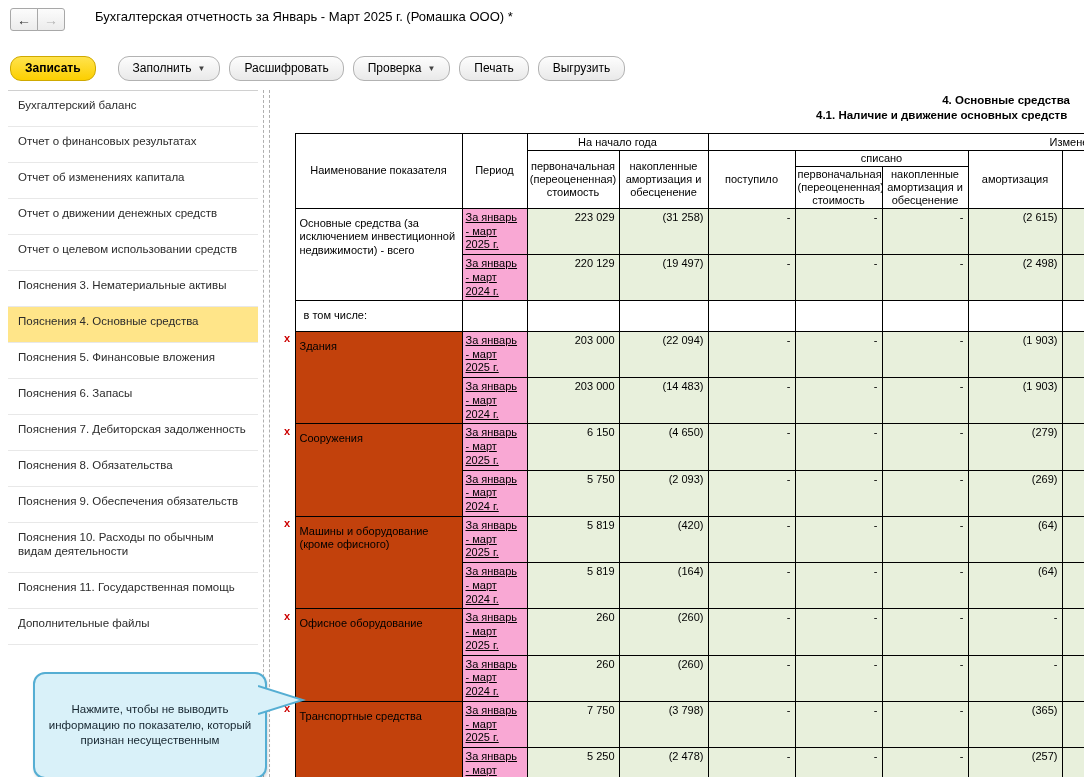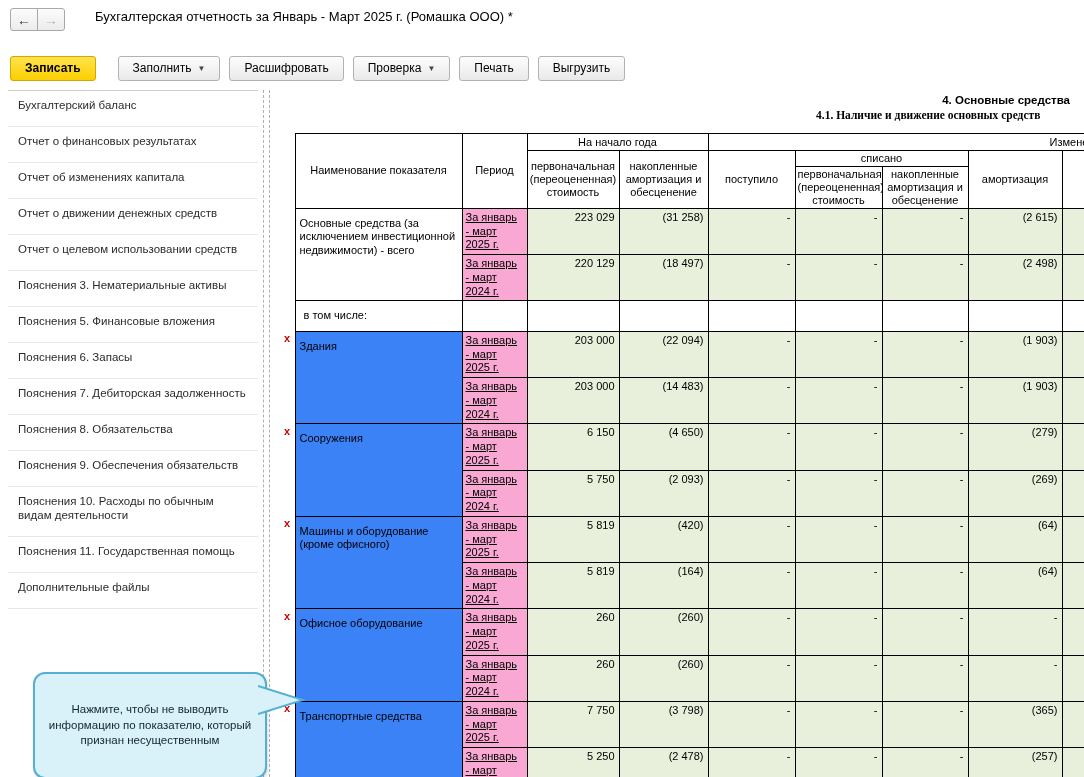--- a/index.html
+++ b/index.html
@@ -15,21 +15,21 @@
     width:28px; height:23px; border:1px solid #a8a8a8; background:linear-gradient(#fcfcfc,#ececec);
     display:flex; align-items:center; justify-content:center; font-size:14px; cursor:pointer;
   }
   .navbtn.back { border-radius:3px 0 0 3px; color:#333; }
   .navbtn.fwd  { border-radius:0 3px 3px 0; color:#b5b5b5; margin-left:-1px; }
   .doc-title { position:absolute; left:95px; top:9px; font-size:13px; color:#000; white-space:nowrap; }
   
   .toolbar { position:absolute; left:10px; top:55px; height:26px; display:flex; align-items:center; }
   .btn {
     height:25px; padding:0 14px; font-family:"Liberation Sans",sans-serif; font-size:12px;
-    border:1px solid #b2b2b2; border-radius:3px; background:linear-gradient(#fdfdfd,#e9e9e9);
+    border:1px solid #b2b2b2; border-radius:11px; background:linear-gradient(#fdfdfd,#e9e9e9);
     margin-right:9px; cursor:pointer; color:#000; display:inline-flex; align-items:center;
   }
   .btn.yellow {
     background:linear-gradient(#ffe34d,#fccf00); border:1px solid #cfa900; font-weight:bold; margin-right:22px;
   }
   .btn .dd { font-size:8px; margin-left:6px; color:#444; }
   
   .sidebar {
     position:absolute; left:8px; top:90px; width:250px; height:687px;
     border-top:1px solid #d0d0d0; background:#fff;
@@ -40,29 +40,29 @@
   }
   .side-item.sel { background:#ffe589; }
   
   .splitter {
     position:absolute; left:263px; top:90px; width:7px; height:687px;
     border-left:1px dashed #b0b0b0; border-right:1px dashed #b0b0b0; cursor:col-resize;
   }
   
   .main { position:absolute; left:276px; top:90px; width:808px; height:687px; overflow:hidden; background:#fff; }
   .sheet-title-1 { position:absolute; right:14px; top:4px; font-size:11.5px; font-weight:bold; white-space:nowrap; }
-  .sheet-title-2 { position:absolute; left:540px; top:19px; font-size:11.5px; font-weight:bold; white-space:nowrap;font-family:Liberation Serif, serif; }
+  .sheet-title-2 { position:absolute; left:540px; top:19px; font-size:11.5px; font-weight:bold; white-space:nowrap; }
   
   table.rep { position:absolute; left:7px; top:43px; border-collapse:collapse; table-layout:fixed; width:1219px; }
   table.rep th, table.rep td { border:1px solid #000; font-size:11px; overflow:hidden; }
   table.rep th { font-weight:normal; text-align:center; vertical-align:middle; padding:1px 2px; background:#fff; line-height:1.18; }
   td.mk, th.mk { border:none !important; background:#fff; vertical-align:top; padding:2px 0 0 1px;
     color:#cc0000; font-weight:bold; font-size:12px; text-align:left; line-height:1; cursor:pointer; }
   td.nm { background:#fff; vertical-align:top; text-align:left; padding:8px 4px; line-height:1.22; }
-  td.nm.yellow { background:#3b82f6;margin-top:8px; }
+  td.nm.yellow { background:#c2410c;margin-top:8px; }
   td.per { background:#f9a8d4; vertical-align:top; text-align:left; padding:2px 3px; line-height:1.25;text-decoration:underline; }
   td.num { background:#e8f0dc; vertical-align:top; text-align:right; padding:2px 4px; }
   td.wcell { background:#fff; }
   td.div-label { padding-left:8px; }
   
   .bubble {
     position:absolute; left:33px; top:672px; width:234px; z-index:60;
     background:#d9f1f9; border:2px solid #55aed3; border-radius:12px;
     padding:28px 10px; font-size:11.5px; line-height:1.35; text-align:center; color:#15242e;
     box-shadow:1px 2px 3px rgba(0,0,0,0.15);
@@ -99,20 +99,21 @@
   <button class="btn">Выгрузить</button>
 </div>
 
 <div class="sidebar">
   <div class="side-item">Бухгалтерский баланс</div>
   <div class="side-item">Отчет о финансовых результатах</div>
   <div class="side-item">Отчет об изменениях капитала</div>
   <div class="side-item">Отчет о движении денежных средств</div>
   <div class="side-item">Отчет о целевом использовании средств</div>
   <div class="side-item">Пояснения 3. Нематериальные активы</div>
+  <div class="side-item sel">Пояснения 4. Основные средства</div>
   <div class="side-item">Пояснения 5. Финансовые вложения</div>
   <div class="side-item">Пояснения 6. Запасы</div>
   <div class="side-item">Пояснения 7. Дебиторская задолженность</div>
   <div class="side-item">Пояснения 8. Обязательства</div>
   <div class="side-item">Пояснения 9. Обеспечения обязательств</div>
   <div class="side-item">Пояснения 10. Расходы по обычным видам деятельности</div>
   <div class="side-item">Пояснения 11. Государственная помощь</div>
   <div class="side-item">Дополнительные файлы</div>
 </div>
 
@@ -165,21 +166,21 @@
           <td class="num">(31 258)</td>
           <td class="num">-</td>
           <td class="num">-</td>
           <td class="num">-</td>
           <td class="num">(2 615)</td>
           <td class="num"></td>
         </tr>
         <tr style="height: 37px;">
           <td class="per">За январь - март 2024 г.</td>
           <td class="num">220 129</td>
-          <td class="num">(18 497)</td>
+          <td class="num">(19 497)</td>
           <td class="num">-</td>
           <td class="num">-</td>
           <td class="num">-</td>
           <td class="num">(2 498)</td>
           <td class="num"></td>
         </tr>
         <tr style="height: 13px;">
           <td class="mk"></td>
           <td class="nm div-label">в том числе:</td>
           <td class="wcell"></td>

